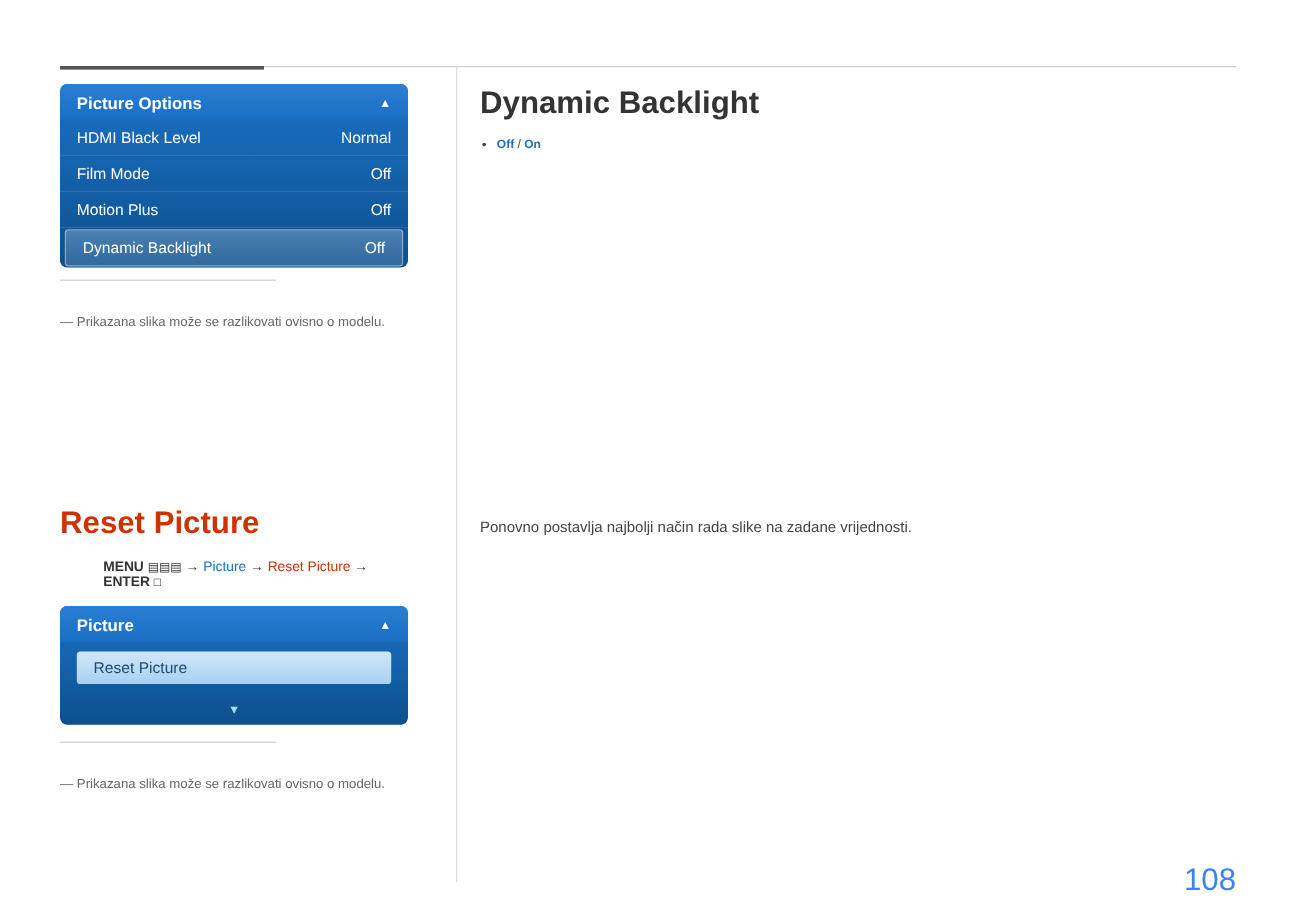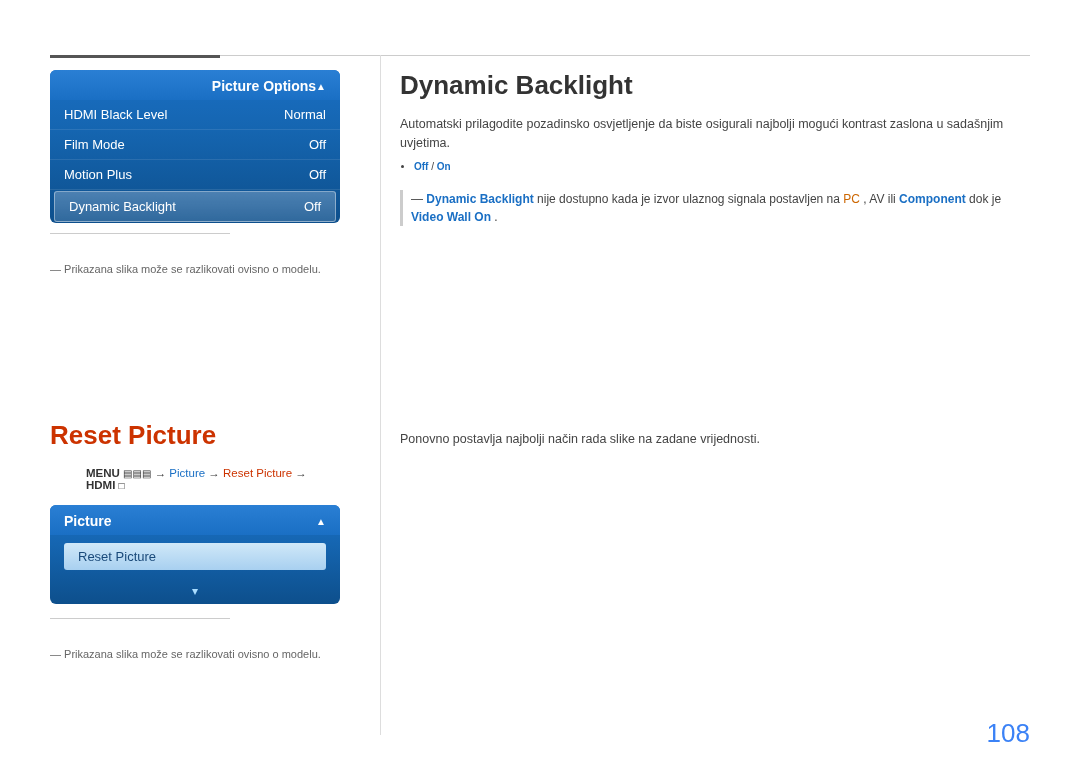--- a/index.html
+++ b/index.html
@@ -54,21 +54,21 @@
       border-radius: 6px;
       overflow: hidden;
       width: 290px;
     }
 
     .menu-box-header {
       background: linear-gradient(180deg, #2a7fd4 0%, #1a6fc4 100%);
       padding: 8px 14px 6px 14px;
       display: flex;
       align-items: center;
-      justify-content: flex-end;
+      justify-content: space-between;
     }
 
     .menu-box-title {
       color: #ffffff;
       font-size: 14px;
       font-weight: bold;
     }
 
     .menu-box-arrow-up {
       color: #ffffff;
@@ -313,53 +313,41 @@
       <span class="menu-item-value">Off</span>
     </div>
   </div>
 
   <div class="section-divider"></div>
   <p class="note-text">― Prikazana slika može se razlikovati ovisno o modelu.</p>
 </div>
 
 <div class="right-column">
   <h2 class="section-title">Dynamic Backlight</h2>
-  <p class="desc-text">Automatski prilagodite pozadinsko osvjetljenje da biste osigurali najbolji mogući kontrast zaslona u sadašnjim uvjetima.</p>
   <ul class="bullet-list">
     <li class="bullet-item">
       <span style="color:#1a6fc4; font-weight:bold;">Off</span>
       <span> / </span>
       <span style="color:#1a6fc4; font-weight:bold;">On</span>
     </li>
   </ul>
-  <div class="warning-note">
-    <span>― </span>
-    <span class="highlight-blue">Dynamic Backlight</span>
-    <span> nije dostupno kada je izvor ulaznog signala postavljen na </span>
-    <span class="highlight-orange">PC</span>
-    <span>, AV ili </span>
-    <span class="highlight-blue-bold">Component</span>
-    <span> dok je </span>
-    <span class="highlight-blue-bold">Video Wall On</span>
-    <span>.</span>
-  </div>
 </div>
 
 <div class="bottom-left">
   <h2 class="section-title red">Reset Picture</h2>
 
   <div class="breadcrumb" style="margin-top: 16px; margin-bottom: 10px;">
     <span class="nav-label">MENU</span>
     <span style="font-size:10px;">▤▤▤</span>
     <span class="nav-arrow"> → </span>
     <span class="nav-highlight">Picture</span>
     <span class="nav-arrow"> → </span>
     <span class="nav-highlight-red">Reset Picture</span>
     <span class="nav-arrow"> → </span>
-    <span class="nav-label">HDMI</span>
+    <span class="nav-label">ENTER</span>
     <span style="font-size:10px;">□</span>
   </div>
 
   <div class="reset-menu-box">
     <div class="reset-menu-box-header">
       <span class="menu-box-title">Picture</span>
       <span class="menu-box-arrow-up">▲</span>
     </div>
     <div class="reset-item">
       <div class="reset-item-inner">Reset Picture</div>

